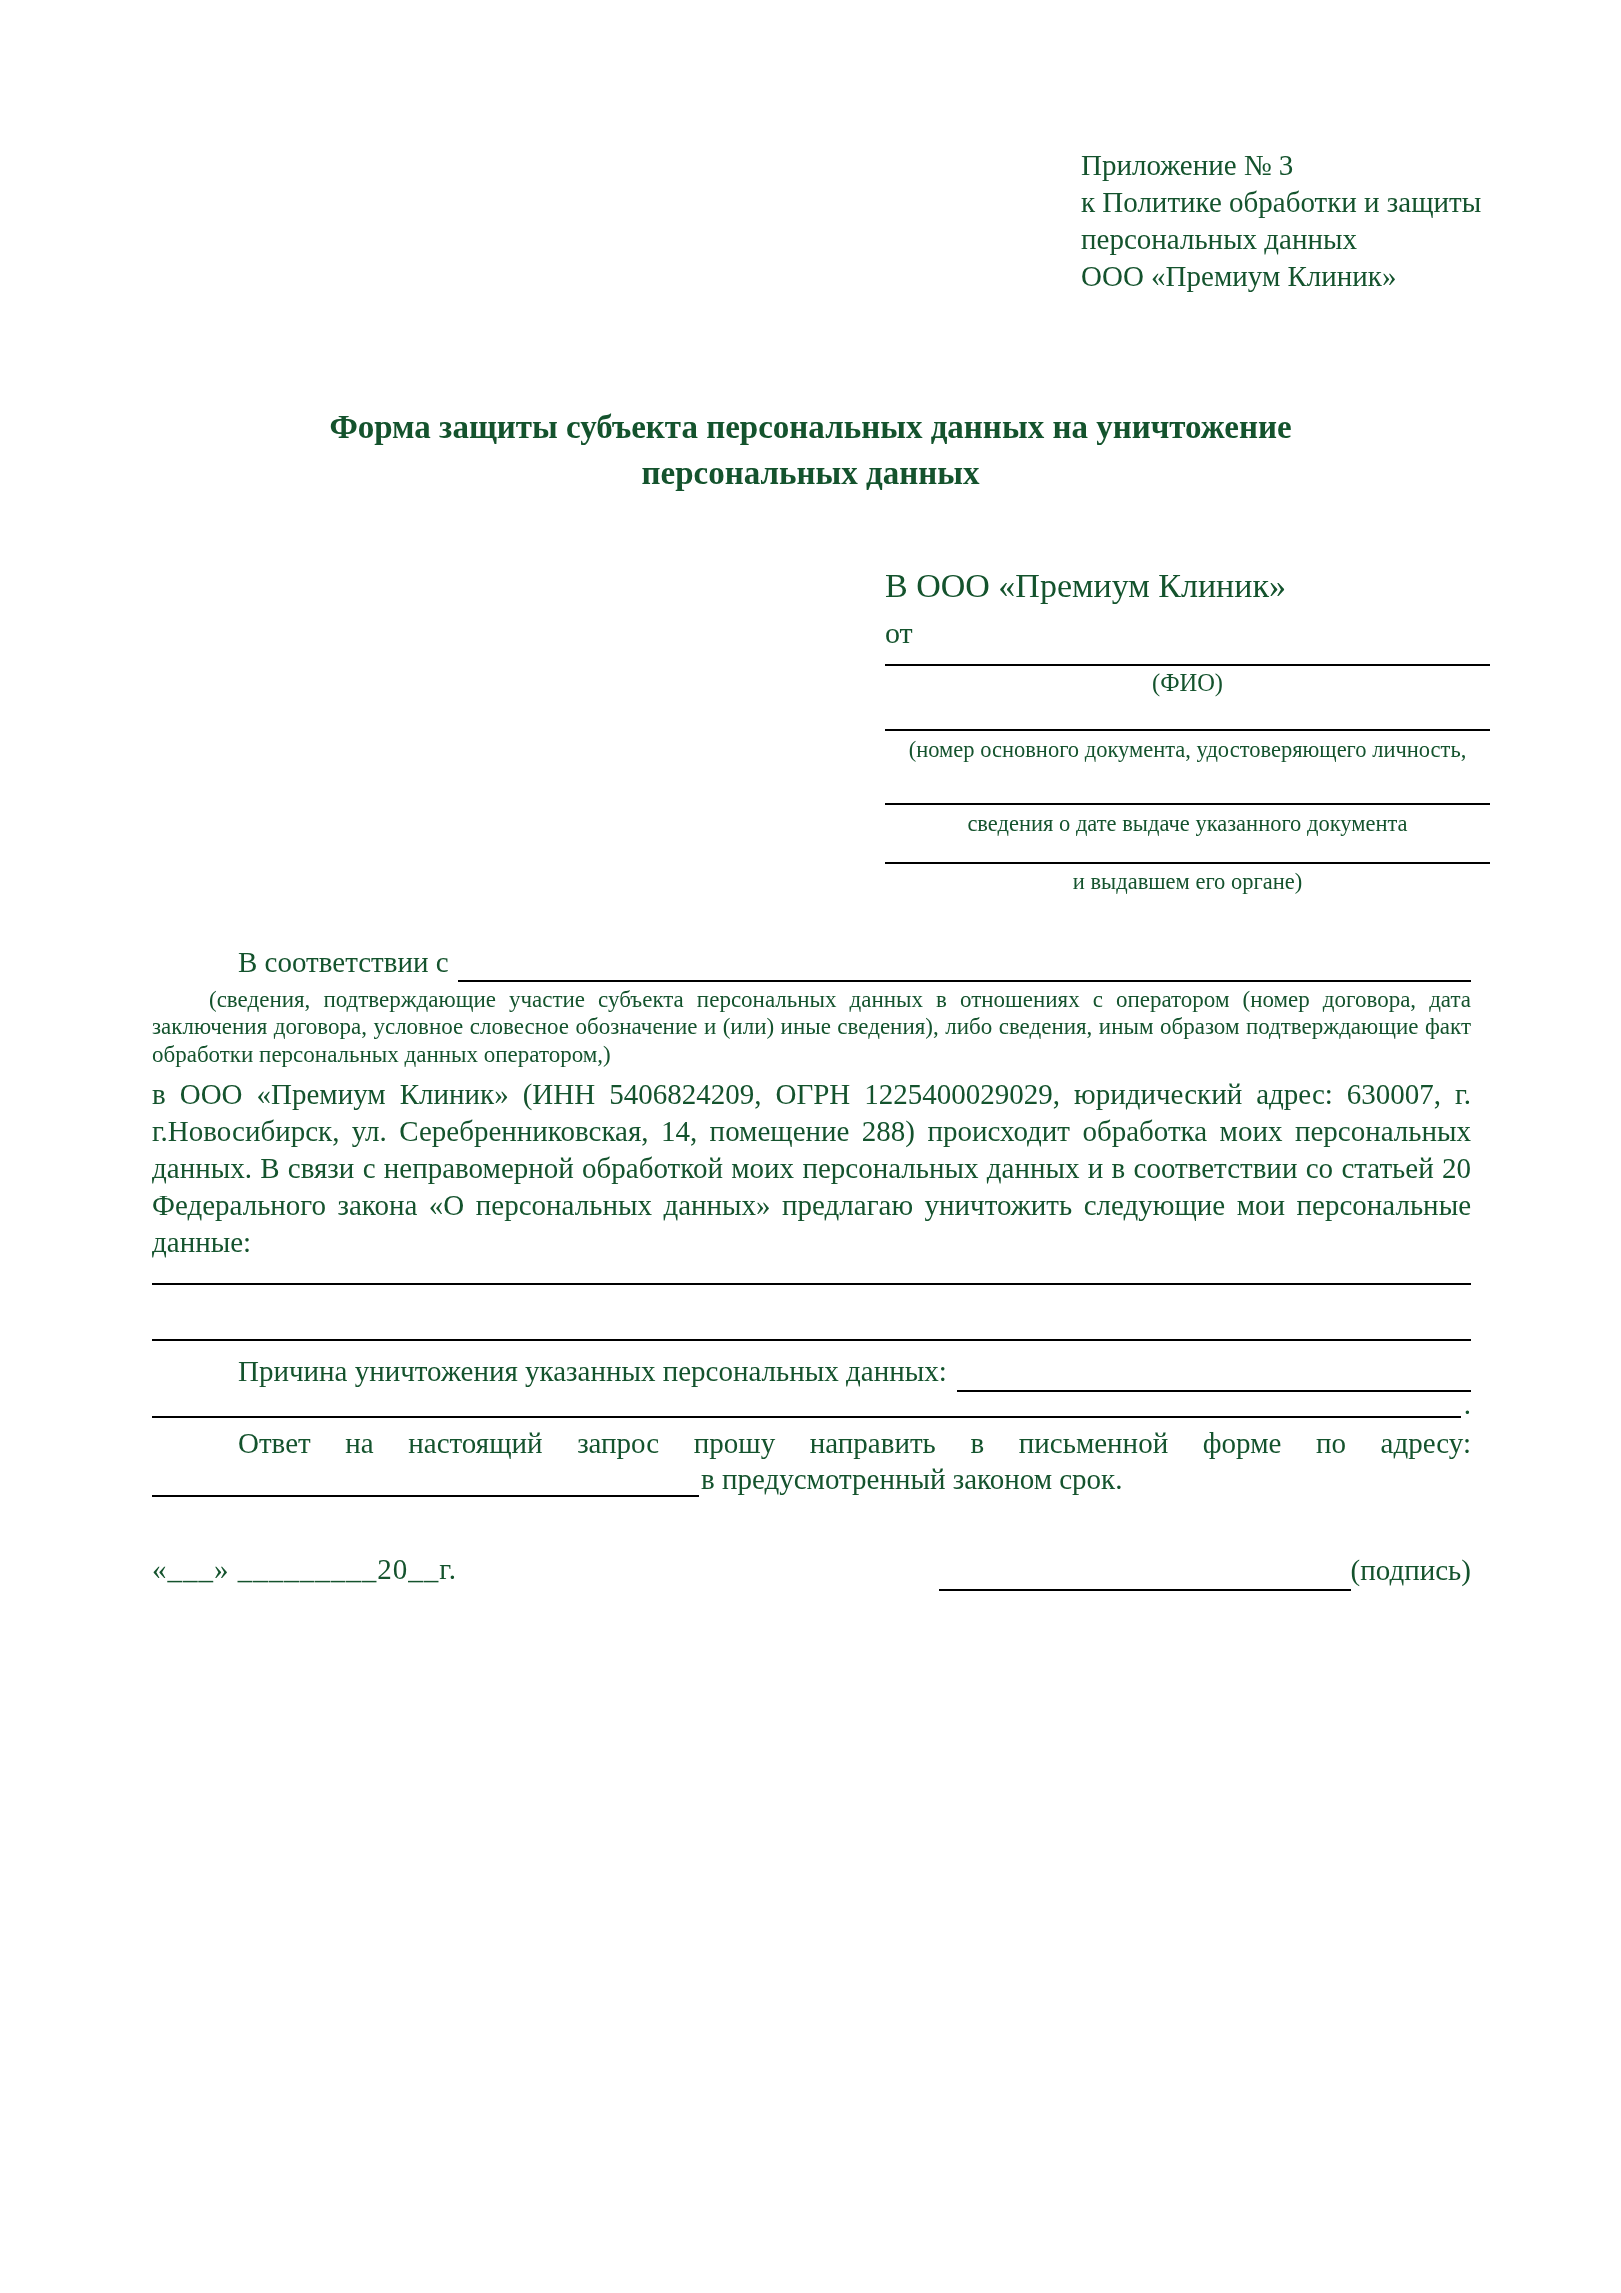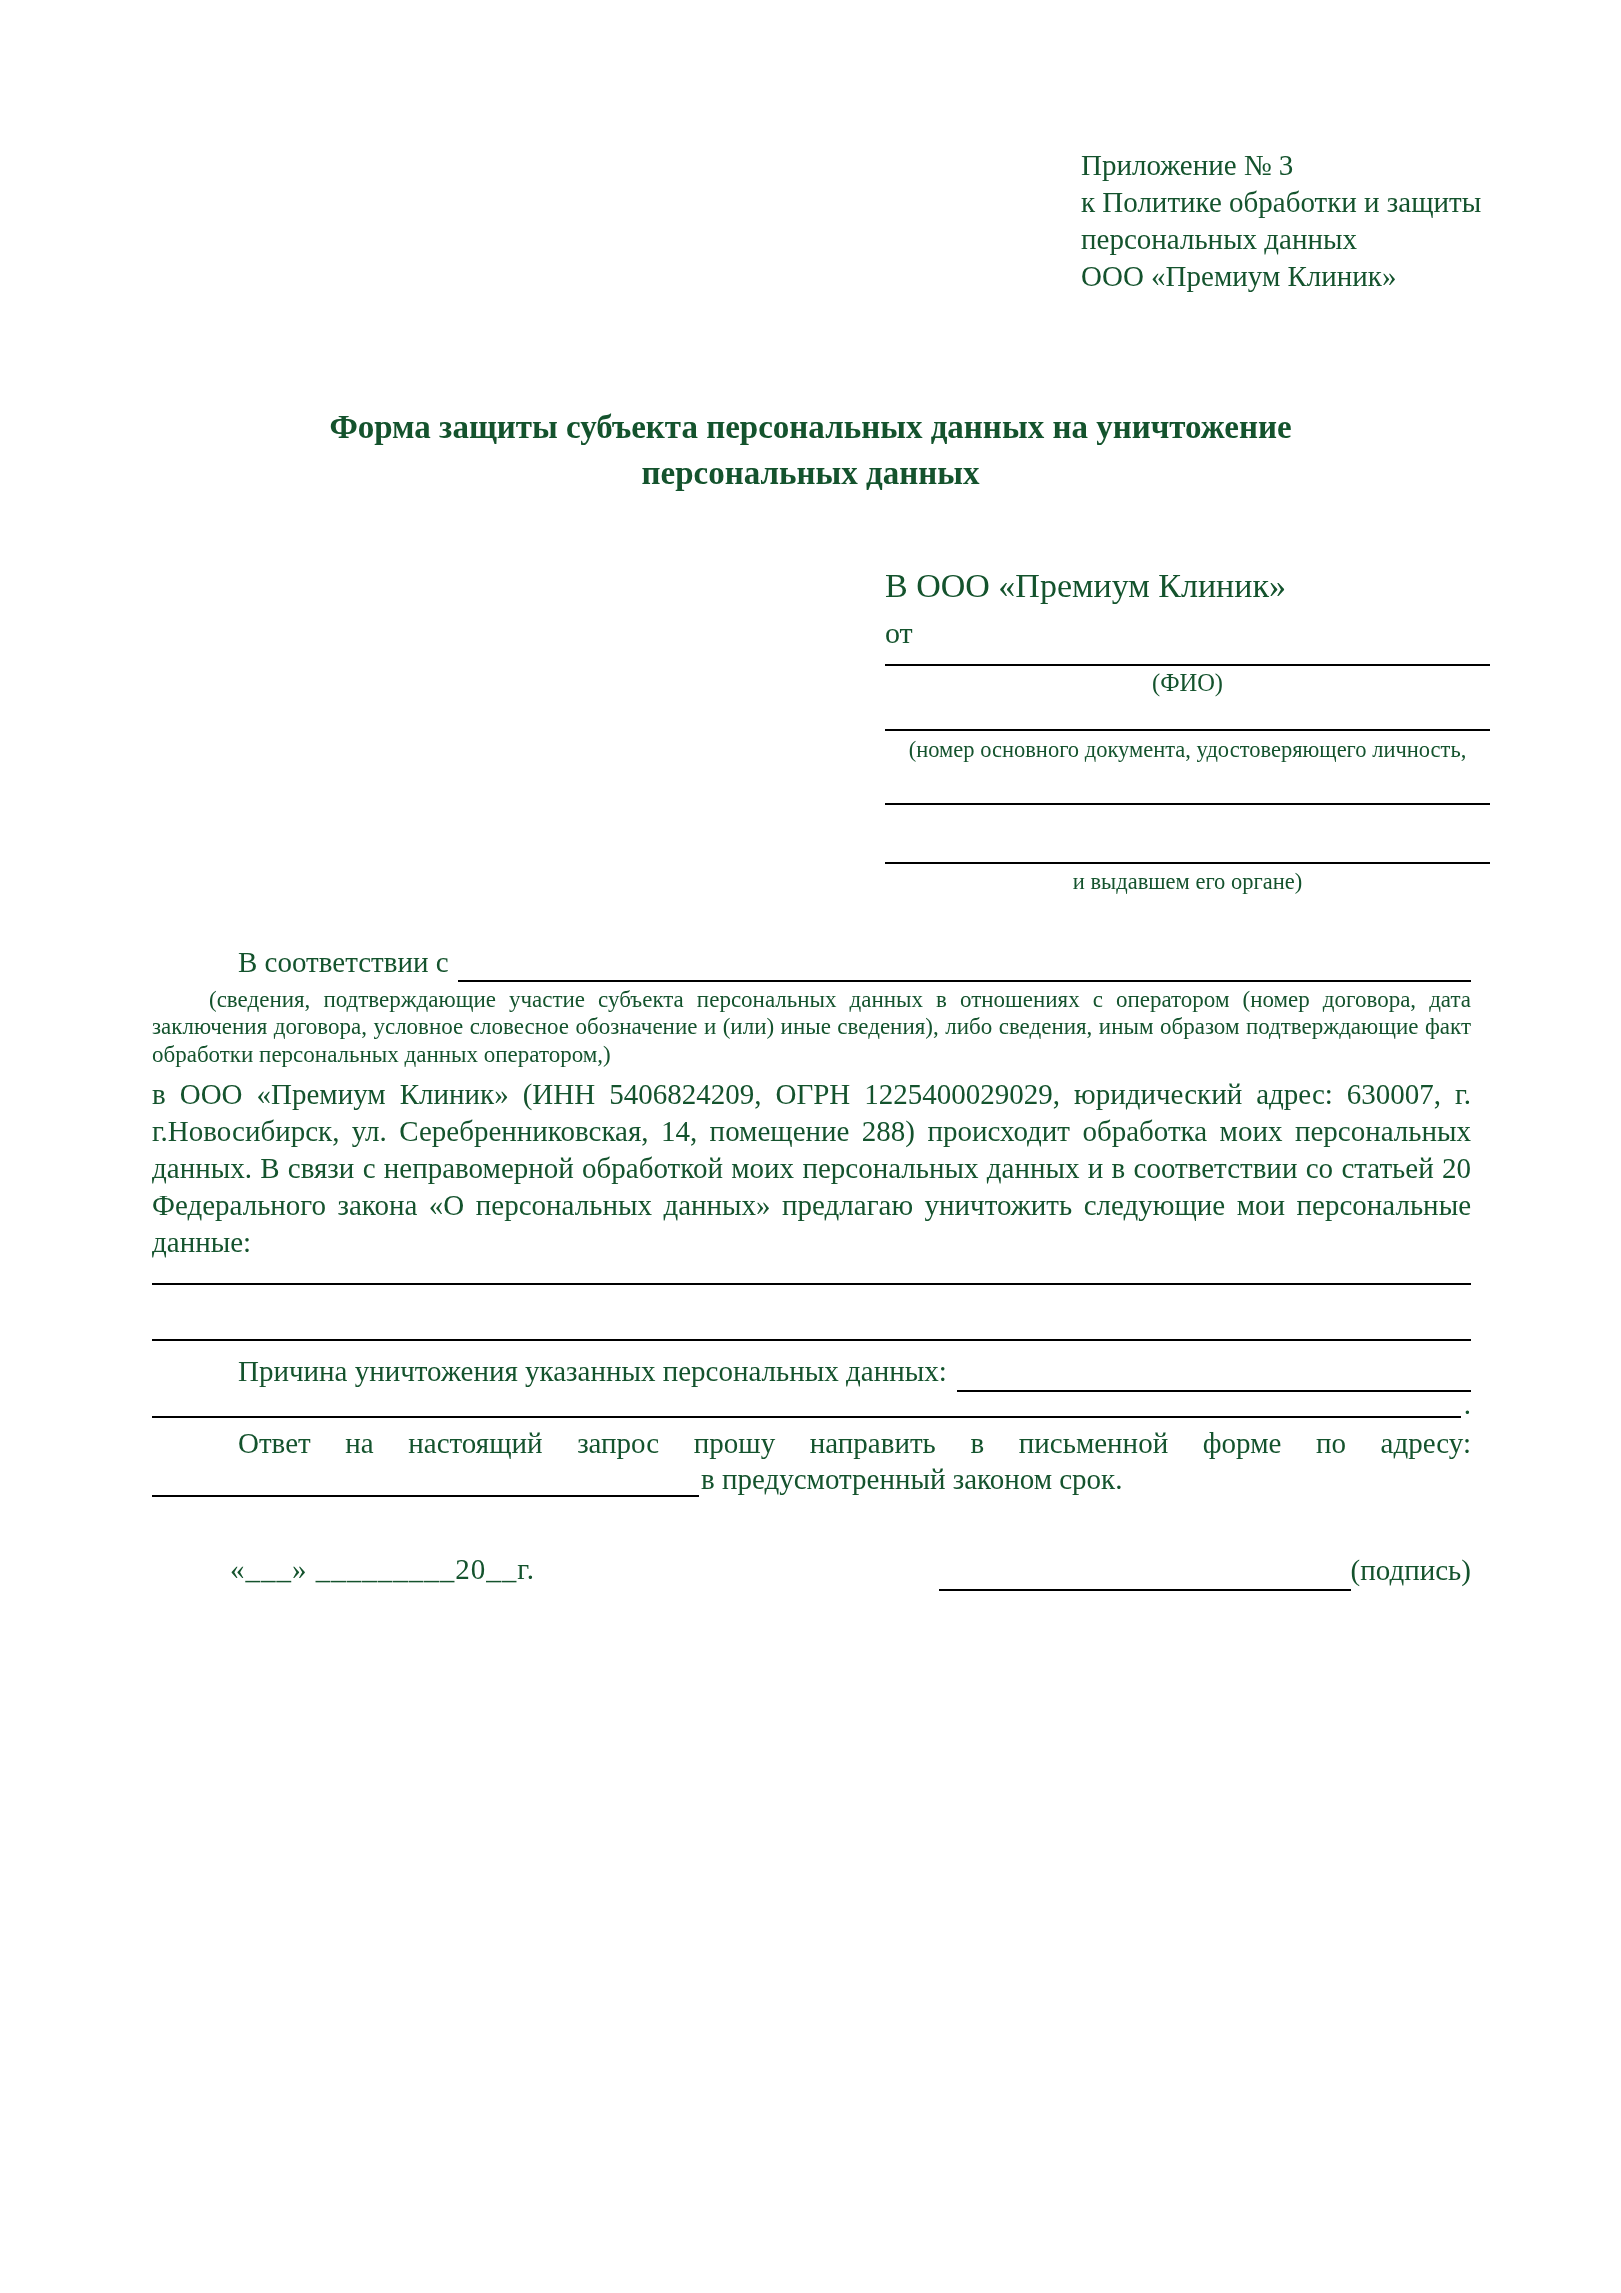--- a/index.html
+++ b/index.html
@@ -143,21 +143,20 @@
 
   
   .footer-row {
     display: flex;
     justify-content: space-between;
     align-items: flex-end;
     margin-top: 51px;
     height: 43px;
   }
   .date-field {
-    margin-left: 78px;
     line-height: 43px;
     white-space: nowrap;
     letter-spacing: 1px;
   }
   .sig-group {
     display: flex;
     align-items: flex-end;
   }
   .sig-line {
     width: 412px;
@@ -186,20 +185,21 @@
   <div class="addr-to">В ООО «Премиум Клиник»</div>
   <div class="addr-from">от</div>
 
   <div class="addr-line hr1"></div>
   <div class="addr-cap fio cap1">(ФИО)</div>
 
   <div class="addr-line hr2"></div>
   <div class="addr-cap cap2">(номер основного документа, удостоверяющего личность,</div>
 
   <div class="addr-line hr3"></div>
+  <div class="addr-cap cap3">сведения о дате выдаче указанного документа</div>
 
   <div class="addr-line hr4"></div>
   <div class="addr-cap cap4">и выдавшем его органе)</div>
 
   <div class="body-col">
 
     <div class="accordance-row">
       <span class="accordance-label">В соответствии с</span>
       <div class="fill-line"></div>
     </div>

